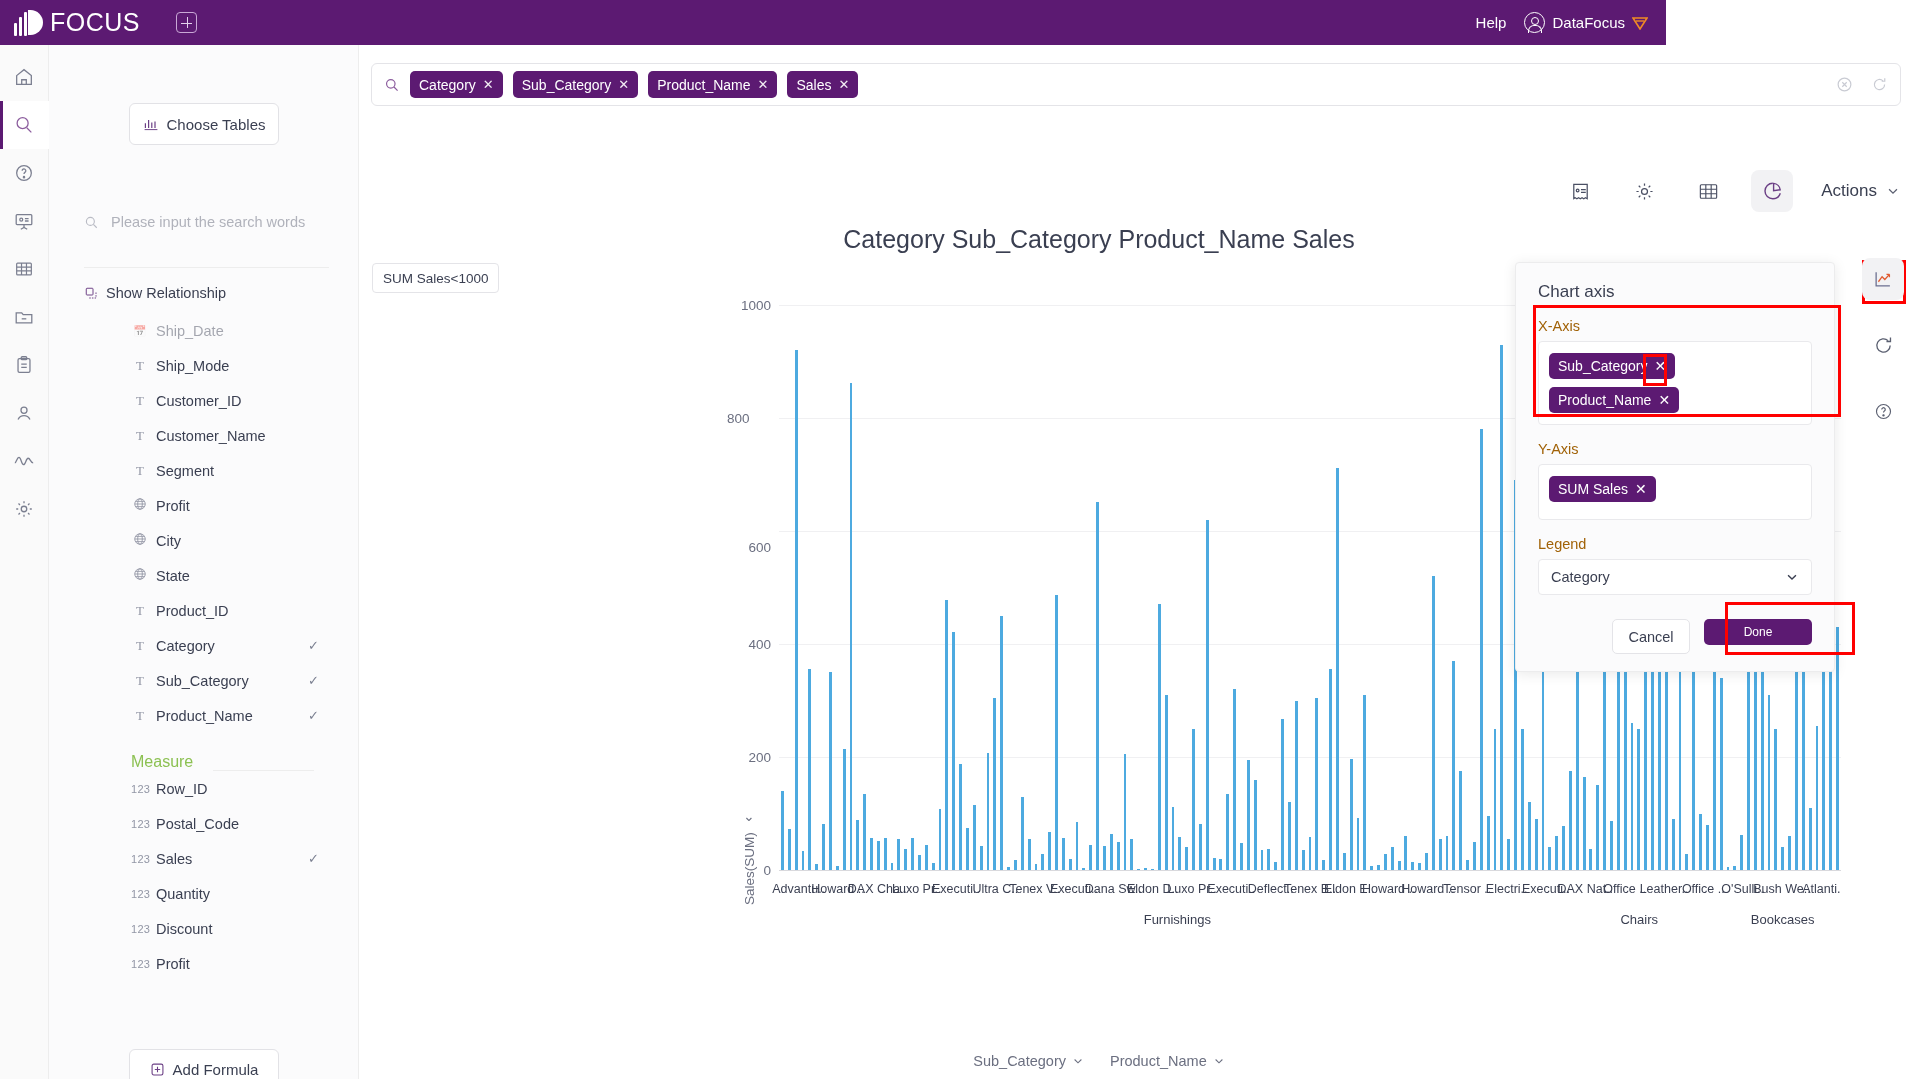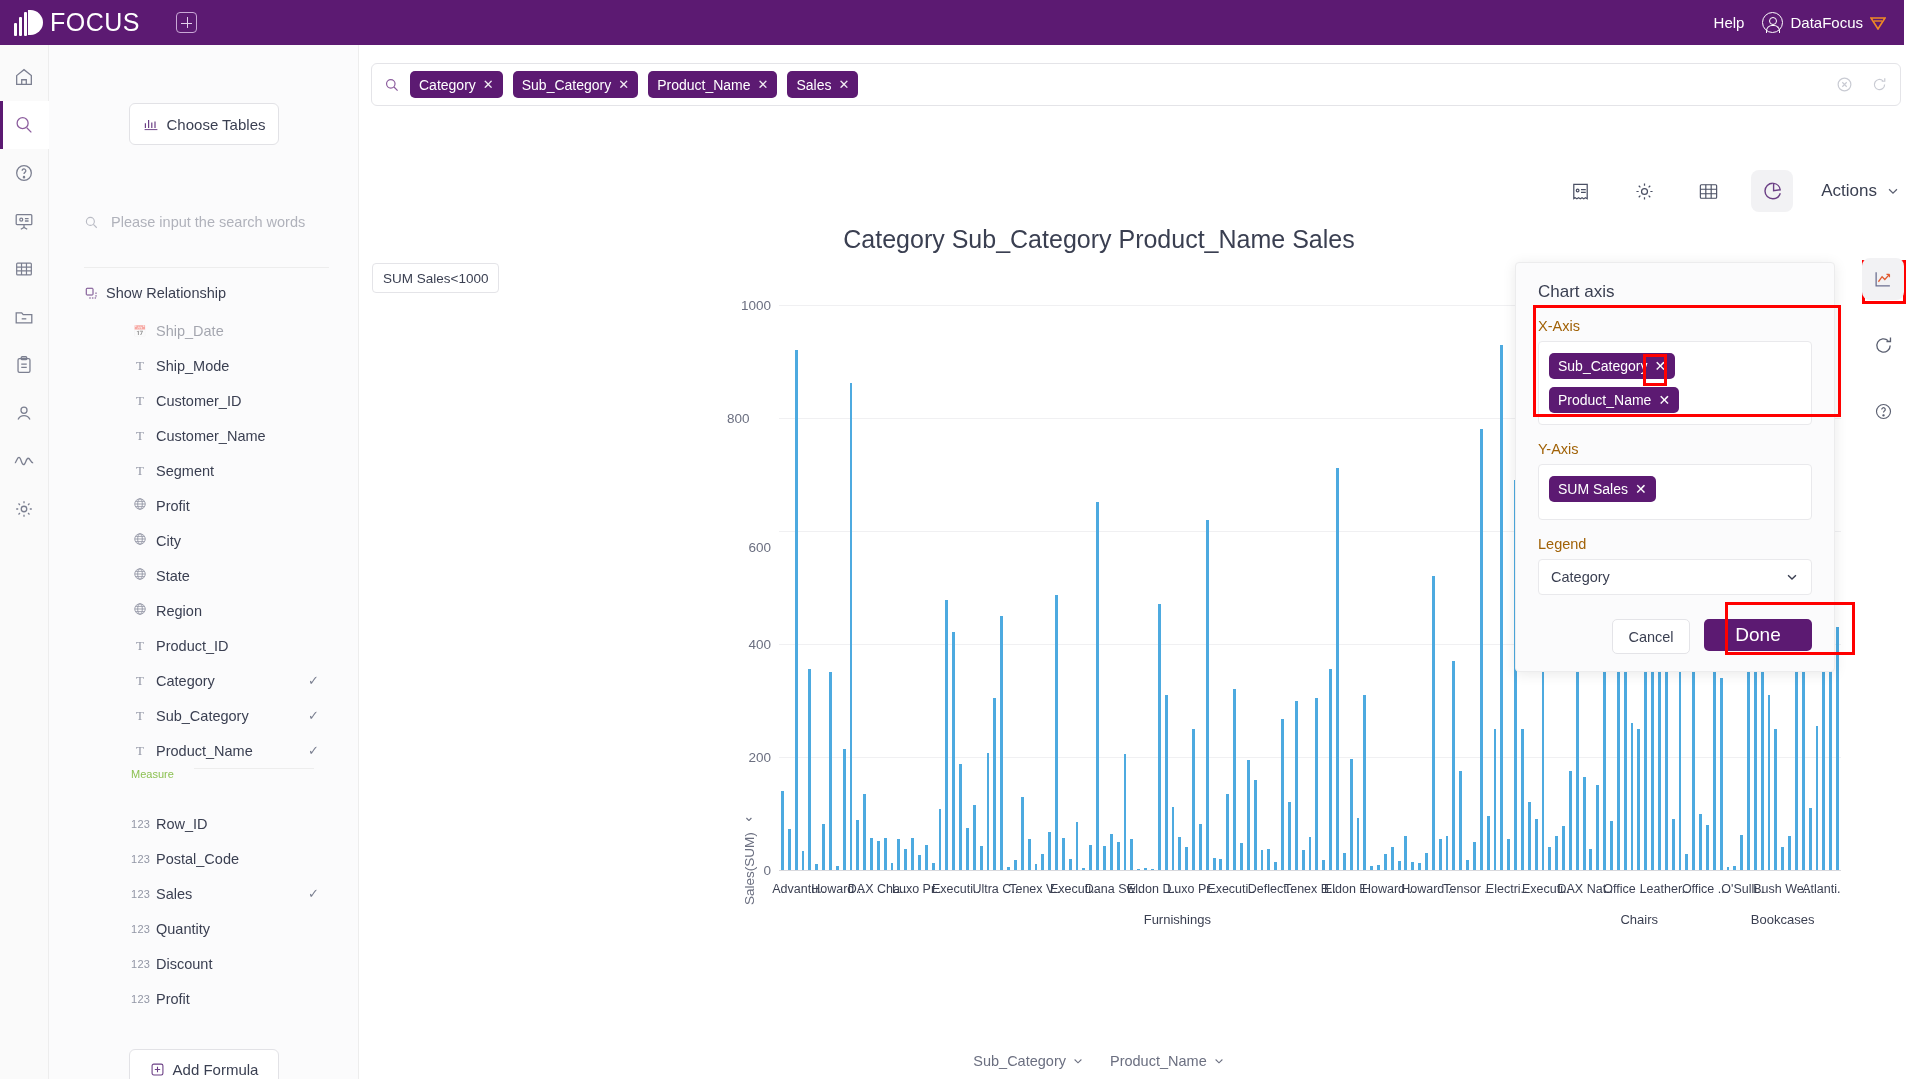--- a/index.html
+++ b/index.html
@@ -4,21 +4,21 @@
 <style>
   * { box-sizing: border-box; margin: 0; padding: 0; }
   html, body {
     width: 1920px; height: 1079px;
     font-family: "Liberation Sans", sans-serif;
     background: #ffffff;
     overflow: hidden;
   }
   
   #topbar {
-    position: absolute; left: 0; top: 0; width: 1904px; height: 45px;
+    position: absolute; left: 0; top: 0; width: 1666px; height: 45px;
     background: #5c1a72; display: flex; align-items: center;
   }
   .logo-wrap { display:flex; align-items:center; margin-left: 14px; }
   .logo-mark { display:flex; align-items:flex-end; height:26px; gap:2px; }
   .logo-mark i { display:block; background:#fff; width:3px; border-radius:1px; }
   .logo-mark i:nth-child(1){height:13px;}
   .logo-mark i:nth-child(2){height:19px;}
   .logo-mark i:nth-child(3){height:24px;}
   .logo-d { width:15px;height:25px;background:#fff;border-radius:0 13px 13px 0; margin-left:1px;}
   .logo-text { color:#fff; font-size:25px; letter-spacing:.5px; margin-left:7px; font-weight:400;}
@@ -80,22 +80,22 @@
   }
   .field-row{
     height:35px;display:flex;align-items:center;padding-left:80px;position:relative;
     font-size:14.5px;color:#3a3f51;
   }
   .field-row .ficon{position:absolute;left:82px;width:18px;text-align:center;color:#9296a5;font-size:13px;}
   .field-row .flabel{margin-left:27px;}
   .field-row .check{position:absolute;right:40px;color:#7a7f90;font-size:13px;}
   .field-row.first{opacity:.45;}
   .measure-head{
-    height:38px;display:flex;align-items:flex-start;padding-left:82px;gap:20px;
-    font-size:11px;color:#8cc152;
+    height:38px;display:flex;align-items:flex-end;padding-left:82px;gap:20px;
+    font-size:16px;color:#8cc152;
   }
   .measure-head .ruler{flex:1;height:1px;background:#ededed;margin-right:45px;}
   #add-formula{position:absolute;left:80px;top:1004px;width:150px;height:40px;}
 
   
   #main{position:absolute;left:359px;top:45px;width:1561px;height:1034px;background:#fff;}
   #searchbar{
     position:absolute;left:12px;top:18px;width:1530px;height:43px;
     border:1px solid #e4e4e8;border-radius:6px;display:flex;align-items:center;
     padding:0 12px;gap:10px;background:#fff;
@@ -166,22 +166,22 @@
     margin:0 22px;border:1px solid #e9e9ec;border-radius:4px;background:#fff;height:36px;
     display:flex;align-items:center;padding:0 12px;font-size:14.5px;color:#3a3f51;
     justify-content:space-between;cursor:pointer;
   }
   .panel-actions{display:flex;justify-content:flex-end;gap:14px;margin:24px 22px 0 0;}
   .btn-cancel{
     width:78px;height:35px;border:1px solid #e4e4e8;border-radius:5px;background:#fff;
     font-size:14.5px;color:#3a3f51;display:flex;align-items:center;justify-content:center;cursor:pointer;
   }
   .btn-done{
-    width:108px;height:32px;border-radius:5px;background:#5c1a72;color:#fff;
-    font-size:19px;display:flex;align-items:center;justify-content:center;cursor:pointer;
+    width:108px;height:26px;border-radius:5px;background:#5c1a72;color:#fff;
+    font-size:12px;display:flex;align-items:center;justify-content:center;cursor:pointer;
   }
   
   .redbox{position:absolute;border:3px solid #ff0000;pointer-events:none;}
 
   
   #panel-rail{position:absolute;left:1862px;top:258px;display:flex;flex-direction:column;align-items:center;gap:24px;}
   .prbtn{width:42px;height:42px;border-radius:8px;display:flex;align-items:center;justify-content:center;color:#4a4f63;}
   .prbtn.sel{background:#f2f2f4;}
 </style>
 </head>
@@ -350,29 +350,20 @@
       <span class="flabel">City</span>
 
     </div>
     <div class="field-row">
       <span class="ficon"><svg width="14" height="14" viewBox="0 0 16 16" fill="none" stroke="#9296a5" stroke-width="1">
               <circle cx="8" cy="8" r="6"></circle>
               <ellipse cx="8" cy="8" rx="2.6" ry="6"></ellipse>
               <path d="M2 8h12M3.2 5h9.6M3.2 11h9.6"></path>
             </svg></span>
       <span class="flabel">State</span>
-
-    </div>
-    <div class="field-row">
-      <span class="ficon"><svg width="14" height="14" viewBox="0 0 16 16" fill="none" stroke="#9296a5" stroke-width="1">
-              <circle cx="8" cy="8" r="6"></circle>
-              <ellipse cx="8" cy="8" rx="2.6" ry="6"></ellipse>
-              <path d="M2 8h12M3.2 5h9.6M3.2 11h9.6"></path>
-            </svg></span>
-      <span class="flabel">Region</span>
 
     </div>
     <div class="field-row">
       <span class="ficon"><span style="font-family:'Liberation Serif',serif;">T</span></span>
       <span class="flabel">Product_ID</span>
 
     </div>
     <div class="field-row">
       <span class="ficon"><span style="font-family:'Liberation Serif',serif;">T</span></span>
       <span class="flabel">Category</span>

